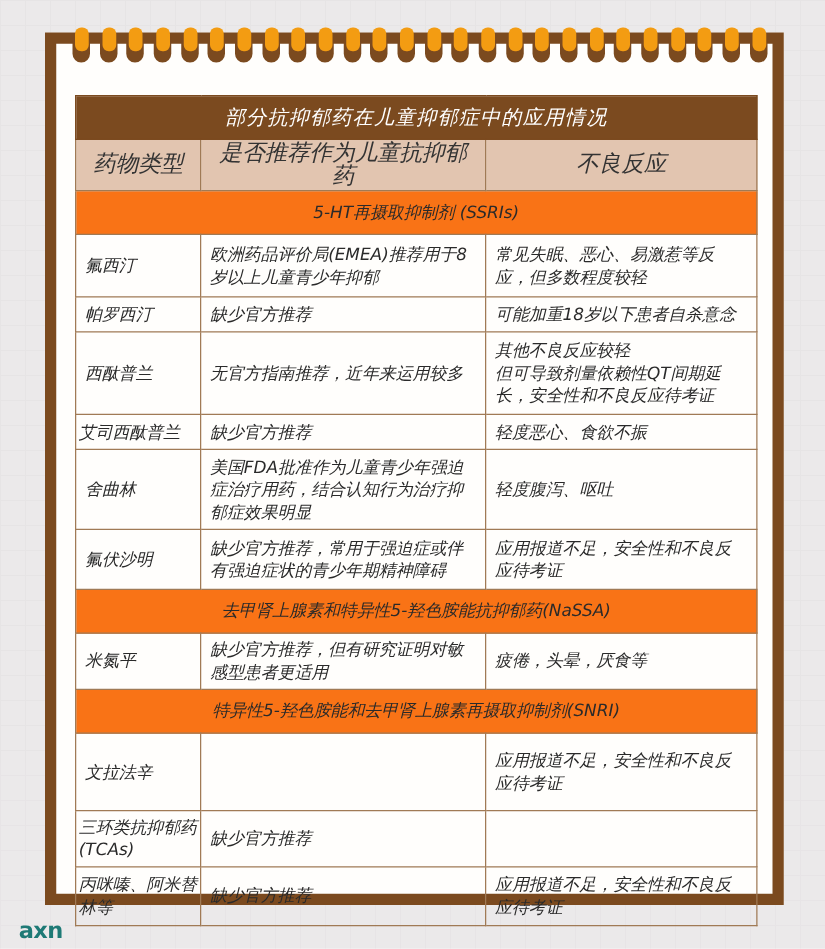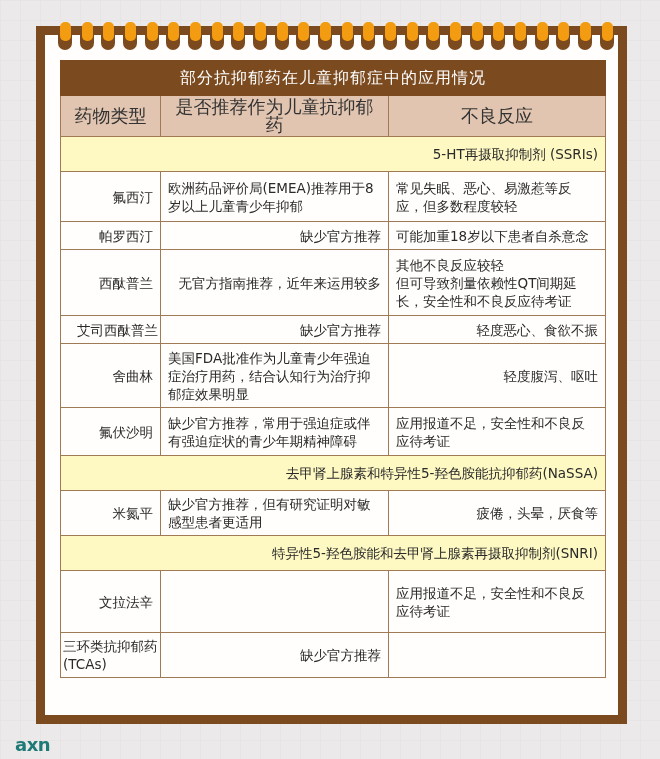--- a/index.html
+++ b/index.html
@@ -3,26 +3,26 @@
 <meta charset="utf-8">
 <style>
   html,body{margin:0;padding:0;}
   body{width:660px;height:759px;background:#ebe9ea;position:relative;overflow:hidden;font-family:"DejaVu Sans","Liberation Sans",sans-serif;}
   .bg-grid{position:absolute;inset:0;background-image:linear-gradient(#e4e2e3 1px,transparent 1px),linear-gradient(90deg,#e4e2e3 1px,transparent 1px);background-size:20px 20px;opacity:.6;}
   .frame{position:absolute;left:36px;top:26px;width:591px;height:698px;box-sizing:border-box;border:9px solid #7b4a1f;background:#fffefc;}
   .rings{position:absolute;left:58px;top:22px;width:556px;height:28px;display:flex;justify-content:space-between;}
   .ring{position:relative;width:14px;height:28px;}
   .ring .bot{position:absolute;left:0;top:8px;width:14px;height:20px;background:#7b4a1f;border-radius:0 0 7px 7px;}
   .ring .top{position:absolute;left:2px;top:0;width:11px;height:19px;background:#f39c12;border-radius:5px;}
-  table{position:absolute;left:60px;top:60px;width:545px;border-collapse:collapse;table-layout:fixed;font-size:13.5px;color:#2a2a2a;}
+  table{position:absolute;left:60px;top:76px;width:545px;border-collapse:collapse;table-layout:fixed;font-size:13.5px;color:#2a2a2a;font-style:italic;}
   td,th{border:1.5px solid #a07a55;padding:2px 7px;line-height:18px;vertical-align:middle;}
   .title-row td{background:#7b4a1f;color:#fff;text-align:center;font-size:16px;height:30px;border-color:#7b4a1f;letter-spacing:1px;}
   .head-row th{background:#e2c5b0;font-weight:normal;font-size:18px;height:30px;color:#333;}
-  .section-row td{background:#fef9c3;text-align:right;height:30px;}
-  .c{text-align:right;}
+  .section-row td{background:#f97316;text-align:center;height:30px;}
+  .c{text-align:left;}
   .l{text-align:left;}
   .logo{position:absolute;left:15px;top:734px;font-family:"DejaVu Sans","Liberation Sans",sans-serif;font-weight:bold;font-size:18px;color:#1e7a76;letter-spacing:-0.5px;}
 </style>
 </head>
 <body>
 
 <div class="bg-grid"></div>
 <div class="frame"></div>
 <div class="rings">
   <div class="ring">
@@ -198,16 +198,21 @@
     <td class="c">文拉法辛</td>
     <td class="l"></td>
     <td class="l">应用报道不足，安全性和不良反应待考证</td>
   </tr>
 
   <tr style="height:45px">
     <td class="l" style="padding:2px 2px">三环类抗抑郁药(TCAs)</td>
     <td class="c">缺少官方推荐</td>
     <td class="l"></td>
   </tr>
+  <tr style="height:47px">
+    <td class="l" style="padding:2px 2px">丙咪嗪、阿米替林等</td>
+    <td class="c">缺少官方推荐</td>
+    <td class="l">应用报道不足，安全性和不良反应待考证</td>
+  </tr>
 </tbody>
   </table>
 
 <div class="logo">axn</div>
 
 </body></html>

